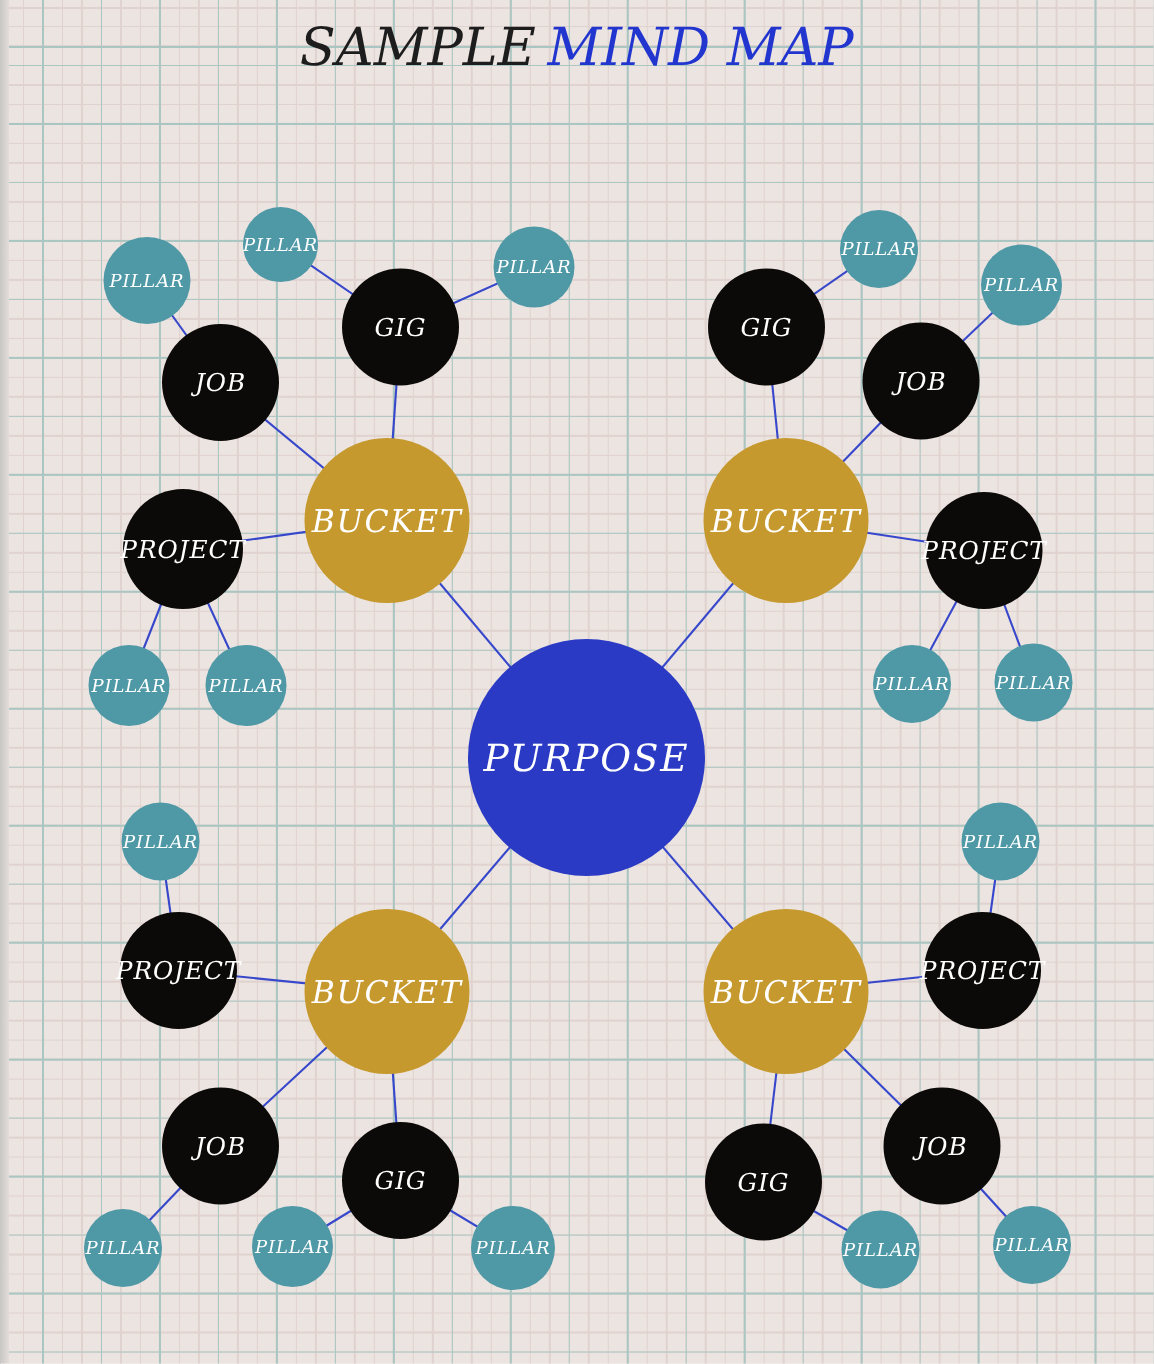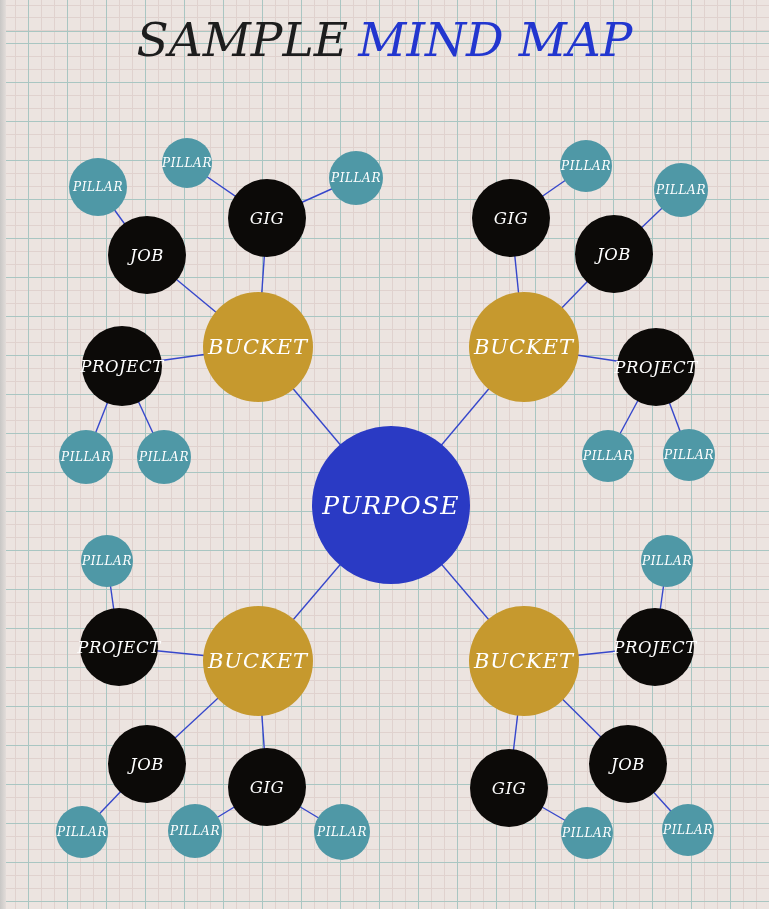--- a/index.html
+++ b/index.html
@@ -24,21 +24,21 @@
     z-index: 3;
   }
   .title {
     position: absolute;
     top: 12px; left: 0; right: 0;
     margin: 0;
     text-align: center;
     font-family: "DejaVu Serif", serif;
     font-style: italic;
     font-weight: 500;
-    font-size: 47px;
+    font-size: 35px;
     letter-spacing: 0px;
     color: var(--title-dark, #1d1d1d);
     z-index: 2;
     white-space: nowrap;
   }
   .title .highlight { color: var(--title-blue, #2236cf); margin-left: 0.22em; }
   svg.mindmap {
     position: absolute;
     left: 0; top: 0;
     width: 769px; height: 909px;

